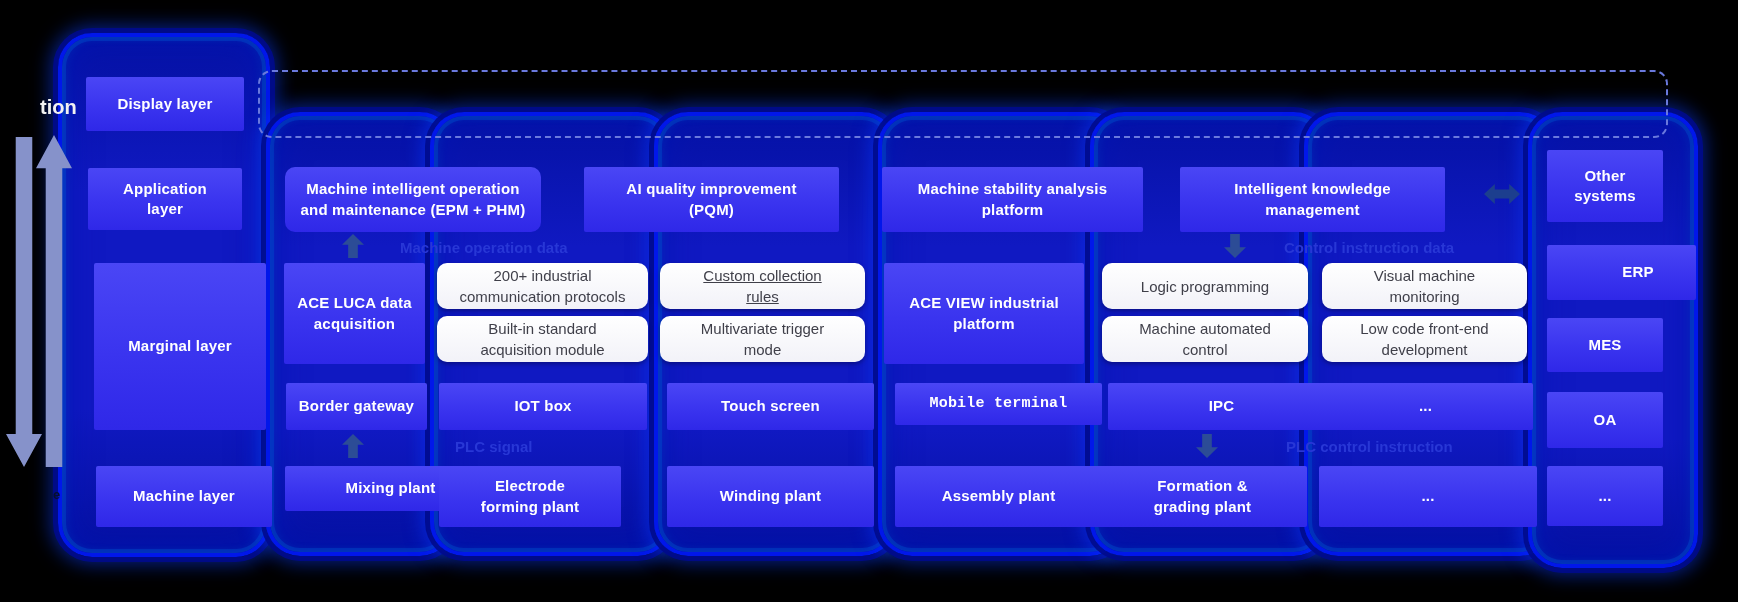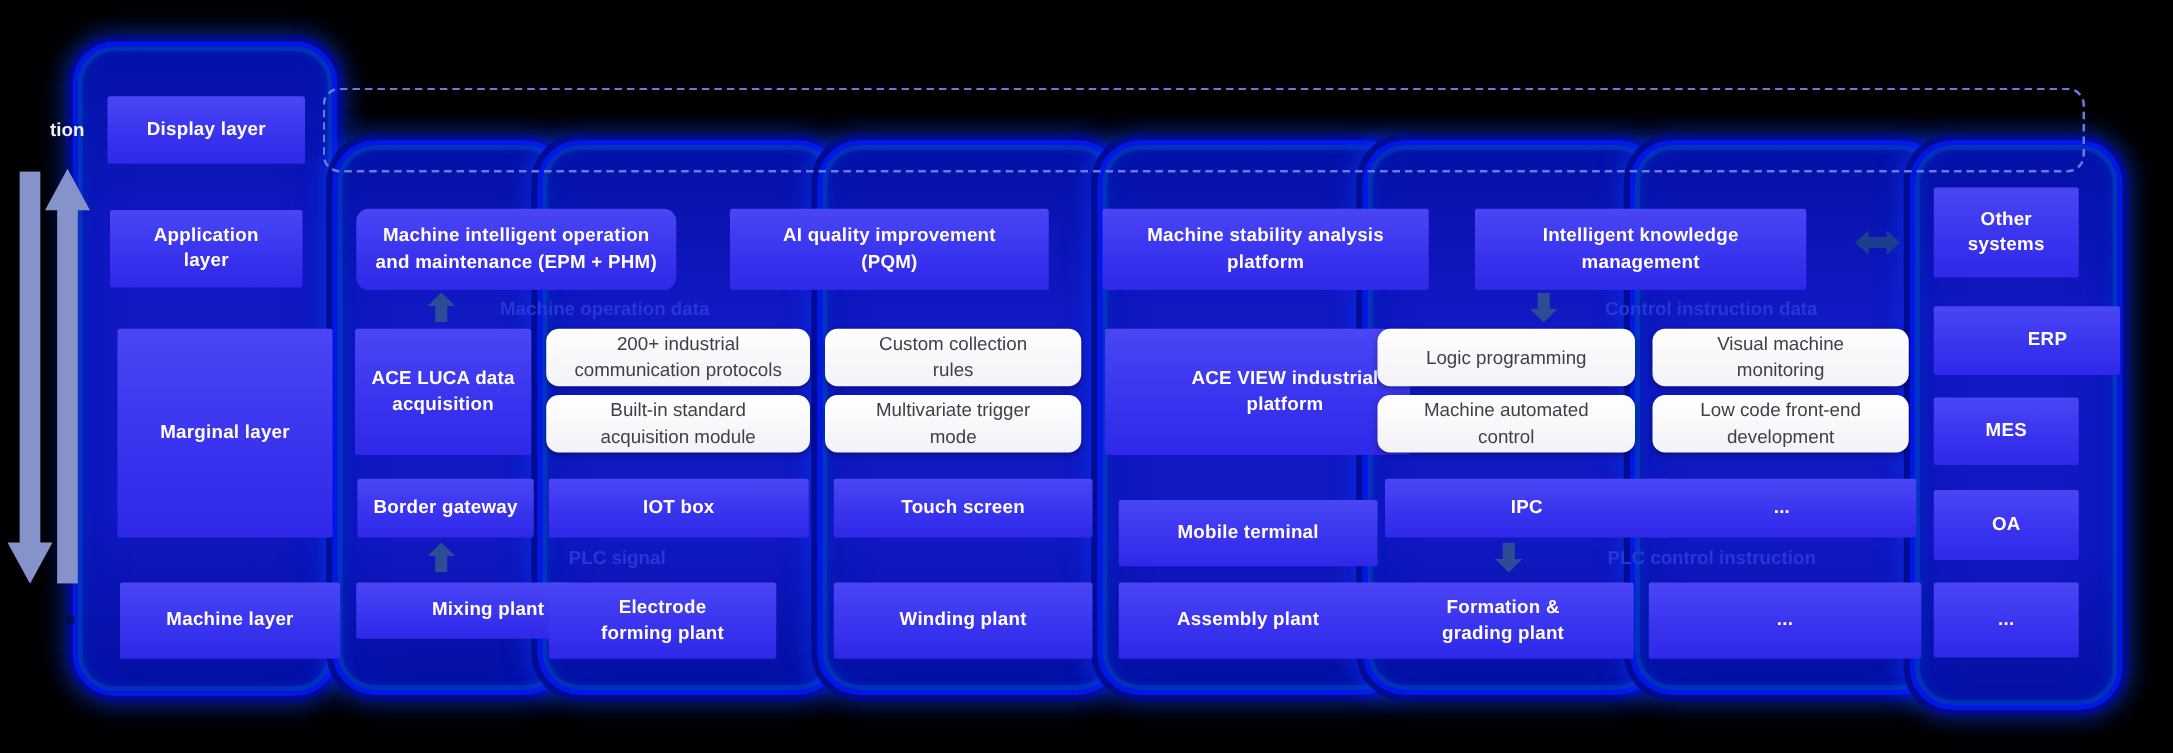--- a/index.html
+++ b/index.html
@@ -45,21 +45,21 @@
   
   .big-arrow{position:absolute;z-index:2;width:36px;background:#8692ca;}
   .big-arrow.down{left:6px;top:137px;height:330px;
     clip-path:polygon(27% 0,73% 0,73% 90%,100% 90%,50% 100%,0 90%,27% 90%);}
   .big-arrow.up{left:36px;top:135px;height:332px;
     clip-path:polygon(50% 0,100% 10%,73% 10%,73% 100%,27% 100%,27% 10%,0 10%);}
   
   .dbl-arrow{position:absolute;z-index:5;left:1484px;top:183px;width:36px;height:22px;background:#1c3e8e;
     clip-path:polygon(0 50%,30% 5%,30% 30%,70% 30%,70% 5%,100% 50%,70% 95%,70% 70%,30% 70%,30% 95%);}
   .fragment{position:absolute;z-index:6;font-weight:bold;}
-  .frag-top{left:40px;top:96px;color:#f2f2f2;font-size:15px;}
+  .frag-top{left:40px;top:96px;color:#f2f2f2;font-size:20px;}
   .frag-bottom{left:53px;top:487px;color:#05102e;font-size:13px;}
 </style>
 </head>
 <body>
 
 <div id="canvas">
 
   <div class="pod" style="left:58px;top:33px;width:204px;height:516px;"></div>
   <div class="pod" style="left:266px;top:112px;width:180px;height:436px;"></div>
   <div class="pod" style="left:430px;top:112px;width:234px;height:436px;"></div>
@@ -128,28 +128,28 @@
 
   <div class="bbox" style="left:284px;top:263px;width:141px;height:101px;">
     <span class="t" style="max-width:115px">ACE LUCA data acquisition</span>
     </div>
   <div class="wbox" style="left:437px;top:263px;width:211px;height:46px;">
     <span class="t" style="max-width:195px">200+ industrial communication protocols</span>
     </div>
   <div class="wbox" style="left:437px;top:316px;width:211px;height:46px;">
     <span class="t" style="max-width:165px">Built-in standard acquisition module</span>
     </div>
-  <div class="wbox" style="left:660px;top:263px;width:205px;height:46px;">
+  <div class="wbox" style="left:660px;top:263px;width:205px;height:46px;text-decoration:underline;">
     <span class="t" style="max-width:140px">Custom collection rules</span>
     </div>
   <div class="wbox" style="left:660px;top:316px;width:205px;height:46px;">
     <span class="t" style="max-width:160px">Multivariate trigger mode</span>
     </div>
 
-  <div class="bbox" style="left:884px;top:263px;width:200px;height:101px;padding-left:44px;">
+  <div class="bbox" style="left:884px;top:263px;width:200px;height:101px;">
     <span class="t" style="max-width:165px">ACE VIEW industrial platform</span>
     </div>
   <div class="wbox" style="left:1102px;top:263px;width:206px;height:46px;">
     <span class="t">Logic programming</span>
     </div>
   <div class="wbox" style="left:1102px;top:316px;width:206px;height:46px;">
     <span class="t" style="max-width:170px">Machine automated control</span>
     </div>
   <div class="wbox" style="left:1322px;top:263px;width:205px;height:46px;">
     <span class="t" style="max-width:150px">Visual machine monitoring</span>
@@ -160,21 +160,21 @@
 
   <div class="bbox" style="left:286px;top:383px;width:141px;height:47px;">
     <span class="t">Border gateway</span>
     </div>
   <div class="bbox" style="left:439px;top:383px;width:208px;height:47px;">
     <span class="t">IOT box</span>
     </div>
   <div class="bbox" style="left:667px;top:383px;width:207px;height:47px;">
     <span class="t">Touch screen</span>
     </div>
-  <div class="bbox" style="left:895px;top:400px;width:207px;height:53px;">
+  <div class="bbox" style="left:895px;top:383px;width:207px;height:42px;font-family:Liberation Mono, monospace;">
     <span class="t">Mobile terminal</span>
     </div>
   <div class="bbox" style="left:1108px;top:383px;width:227px;height:47px;align-items:center;">
     <span class="t">IPC</span>
     </div>
   <div class="bbox" style="left:1318px;top:383px;width:215px;height:47px;">
     <span class="t">...</span>
     </div>
 
   <div class="arrow-up" style="left:342px;top:434px;"></div>

